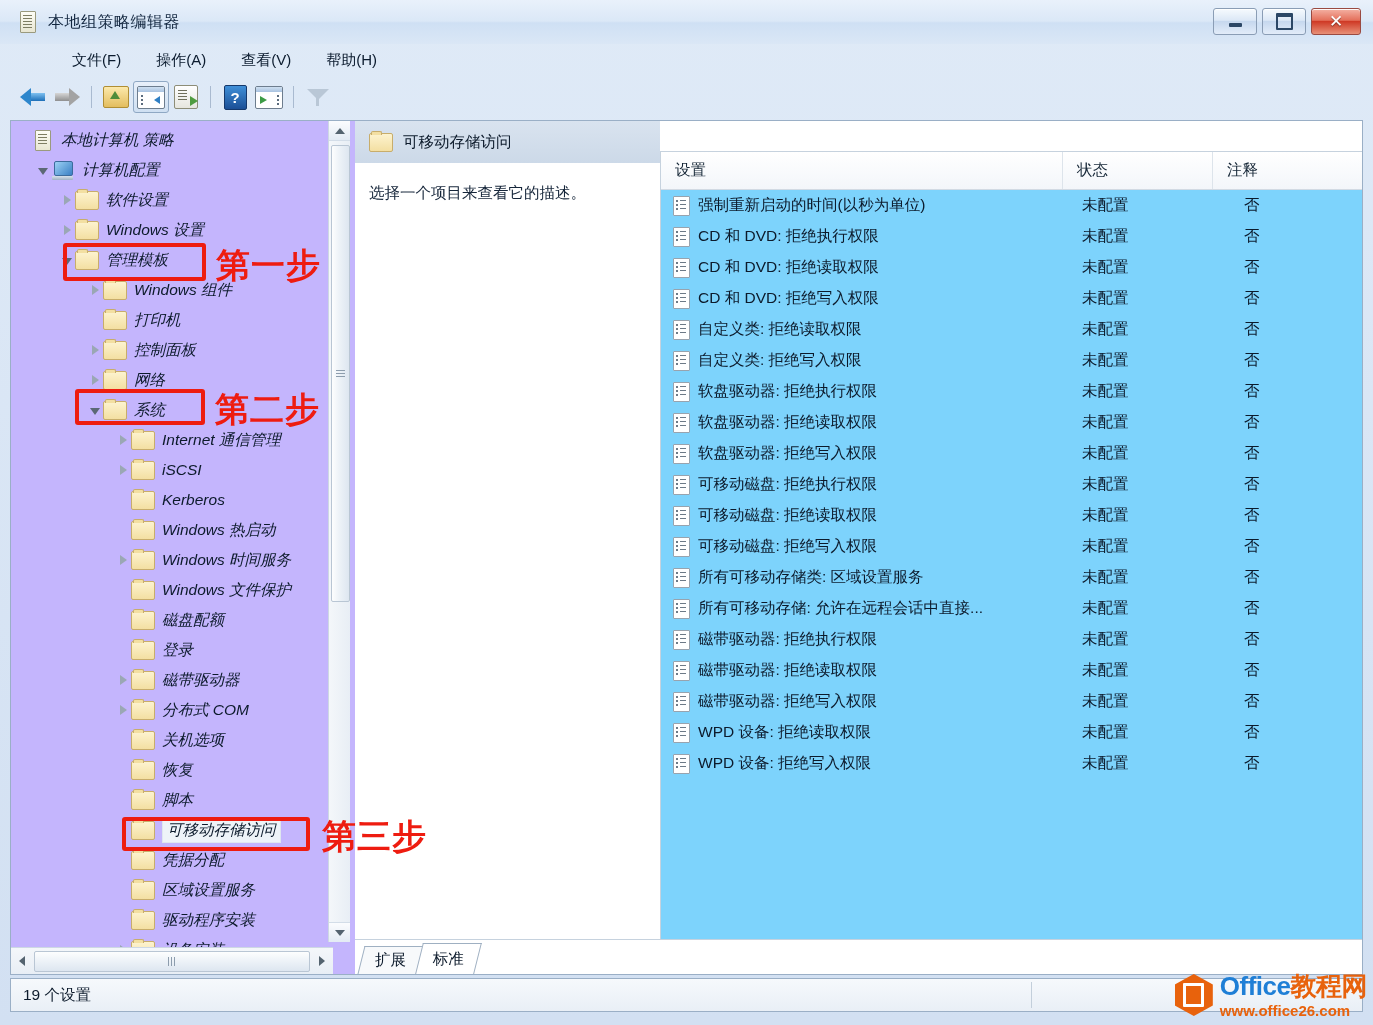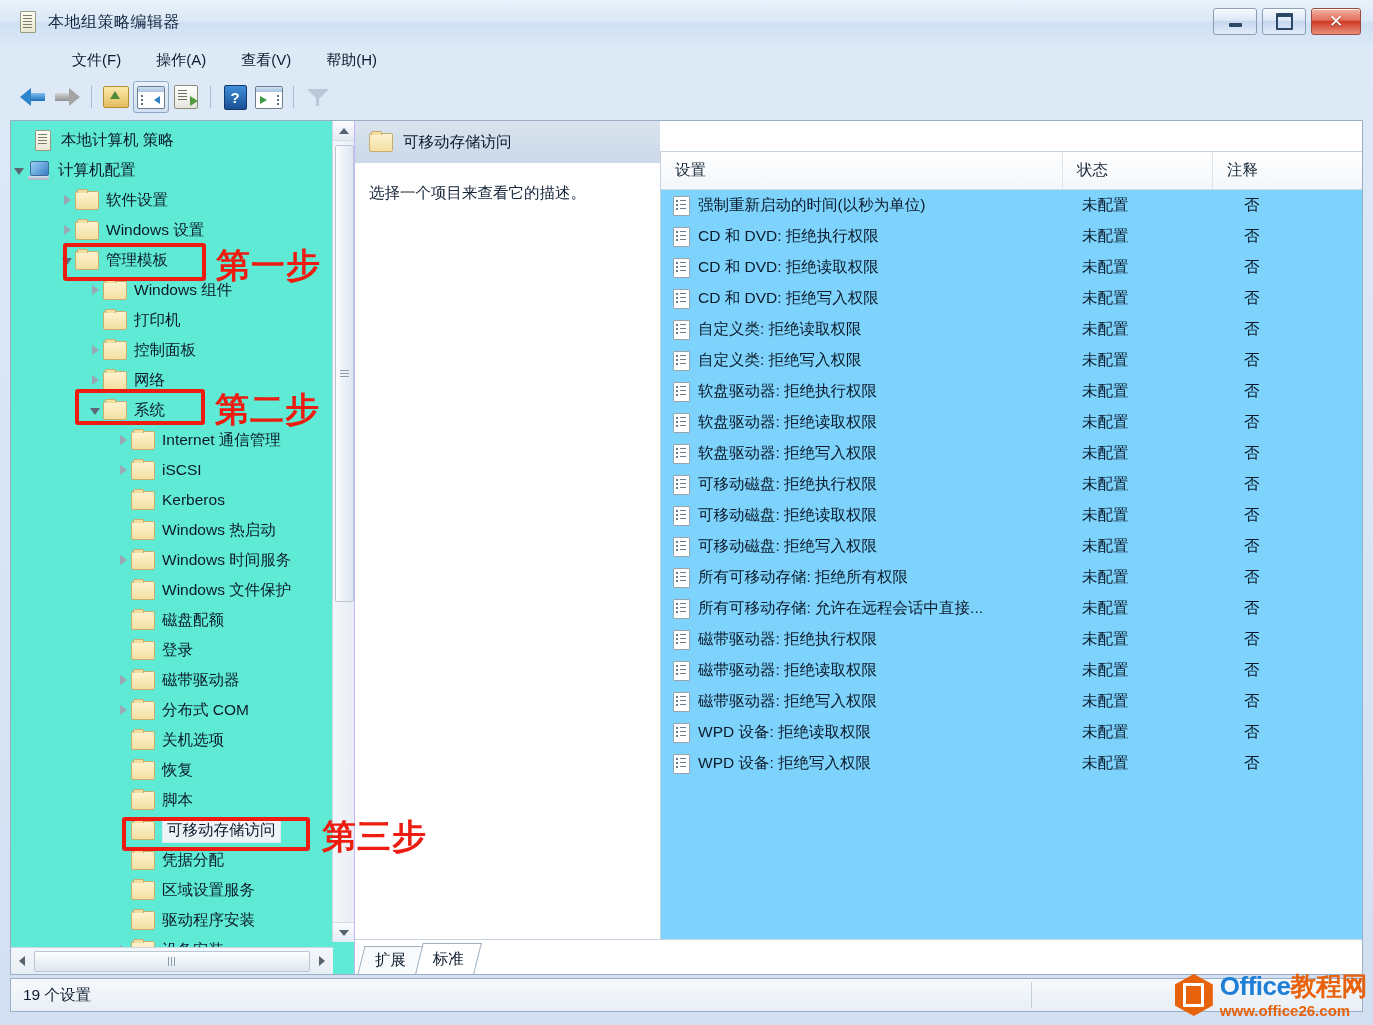--- a/index.html
+++ b/index.html
@@ -86,22 +86,22 @@
   .ico-filter{width:22px;height:20px;position:relative;}
   .ico-filter:before{content:"";position:absolute;left:0;top:2px;border-left:11px solid transparent;border-right:11px solid transparent;border-top:11px solid #b9c7d6;}
   .ico-filter:after{content:"";position:absolute;left:9px;top:11px;width:3px;height:8px;background:#b9c7d6;}
   
   .content{
     position:absolute;left:10px;top:120px;width:1353px;height:855px;
     background:#fff;border:1px solid #9aafc6;box-sizing:border-box;display:flex;
   }
   
   .treepane{
-    width:344px;height:100%;position:relative;background:#5eead4;
-    border-right:1px solid #c4b5fd;box-sizing:border-box;overflow:hidden;
+    width:344px;height:100%;position:relative;background:#c4b5fd;
+    border-right:5px solid #c4b5fd;box-sizing:border-box;overflow:hidden;font-style:italic;
   }
   .treelist{position:absolute;left:0;top:0;width:322px;padding-top:4px;}
   .trow{height:30px;display:flex;align-items:center;position:relative;white-space:nowrap;}
   .trow .exp{width:16px;height:30px;display:flex;align-items:center;justify-content:center;flex:0 0 16px;}
   .trow .exp .tri-c{border-top:5px solid transparent;border-bottom:5px solid transparent;border-left:7px solid #9aa7b4;}
   .trow .exp .tri-o{border-left:5px solid transparent;border-right:5px solid transparent;border-top:7px solid #5b6875;margin-top:2px;}
   .fold{
     width:22px;height:17px;flex:0 0 22px;margin-right:7px;position:relative;
     background:linear-gradient(180deg,#fdf3cf 0%,#f3dfa2 100%);
     border:1px solid #c8ad6b;border-radius:2px;
@@ -112,21 +112,21 @@
   }
   .root-ico{width:20px;height:22px;flex:0 0 20px;margin-right:8px;position:relative;}
   .root-ico .pg{position:absolute;left:2px;top:1px;width:14px;height:19px;background:linear-gradient(180deg,#fdfdf6,#e8e6d2);border:1px solid #9a9a7e;border-radius:1px;}
   .root-ico .pg:before{content:"";position:absolute;left:2px;top:3px;width:9px;height:1px;background:#7d7d63;box-shadow:0 3px 0 #7d7d63,0 6px 0 #7d7d63,0 9px 0 #7d7d63;}
   .pc-ico{width:24px;height:20px;flex:0 0 24px;margin-right:7px;position:relative;}
   .pc-ico .scr{position:absolute;left:3px;top:1px;width:17px;height:13px;background:linear-gradient(135deg,#9dd2f5,#3a7fc4);border:1px solid #3c6b9c;border-radius:2px;}
   .pc-ico .base{position:absolute;left:1px;bottom:0;width:21px;height:4px;background:linear-gradient(180deg,#d8e2ec,#9fb1c4);border-radius:1px;}
   .tlabel{font-size:15.5px;color:#0c1a2b;}
   .trow.sel .tlabel{background:#eef3f8;padding:1px 4px;border:1px solid #dfe7ef;}
   
-  .i0{padding-left:6px}.i1{}.i2{padding-left:48px}
+  .i0{padding-left:6px}.i1{padding-left:24px}.i2{padding-left:48px}
   .i3{padding-left:76px}.i4{padding-left:104px}
   
   .vscroll{
     position:absolute;right:0;top:0;width:21px;height:821px;
     background:linear-gradient(90deg,#f4f7fa,#e8eef5);border-left:1px solid #cdd8e4;
   }
   .vsbtn{width:21px;height:19px;display:flex;align-items:center;justify-content:center;
     background:linear-gradient(180deg,#fbfcfe,#e3ebf4);border-bottom:1px solid #d3dde8;}
   .vsbtn.bot{position:absolute;bottom:0;border-bottom:none;border-top:1px solid #d3dde8;}
   .vsbtn .up{border-left:5px solid transparent;border-right:5px solid transparent;border-bottom:6px solid #54636f;}
@@ -611,21 +611,21 @@
               <div class="cell c1">
                 <div class="pol-ico"></div>
                 <span>可移动磁盘: 拒绝写入权限</span>
               </div>
               <div class="cell c2">未配置</div>
               <div class="cell c3">否</div>
             </div>
             <div class="lrow">
               <div class="cell c1">
                 <div class="pol-ico"></div>
-                <span>所有可移动存储: 拒绝所有权限</span>
+                <span>所有可移动存储类: 区域设置服务</span>
               </div>
               <div class="cell c2">未配置</div>
               <div class="cell c3">否</div>
             </div>
             <div class="lrow">
               <div class="cell c1">
                 <div class="pol-ico"></div>
                 <span>所有可移动存储: 允许在远程会话中直接...</span>
               </div>
               <div class="cell c2">未配置</div>

